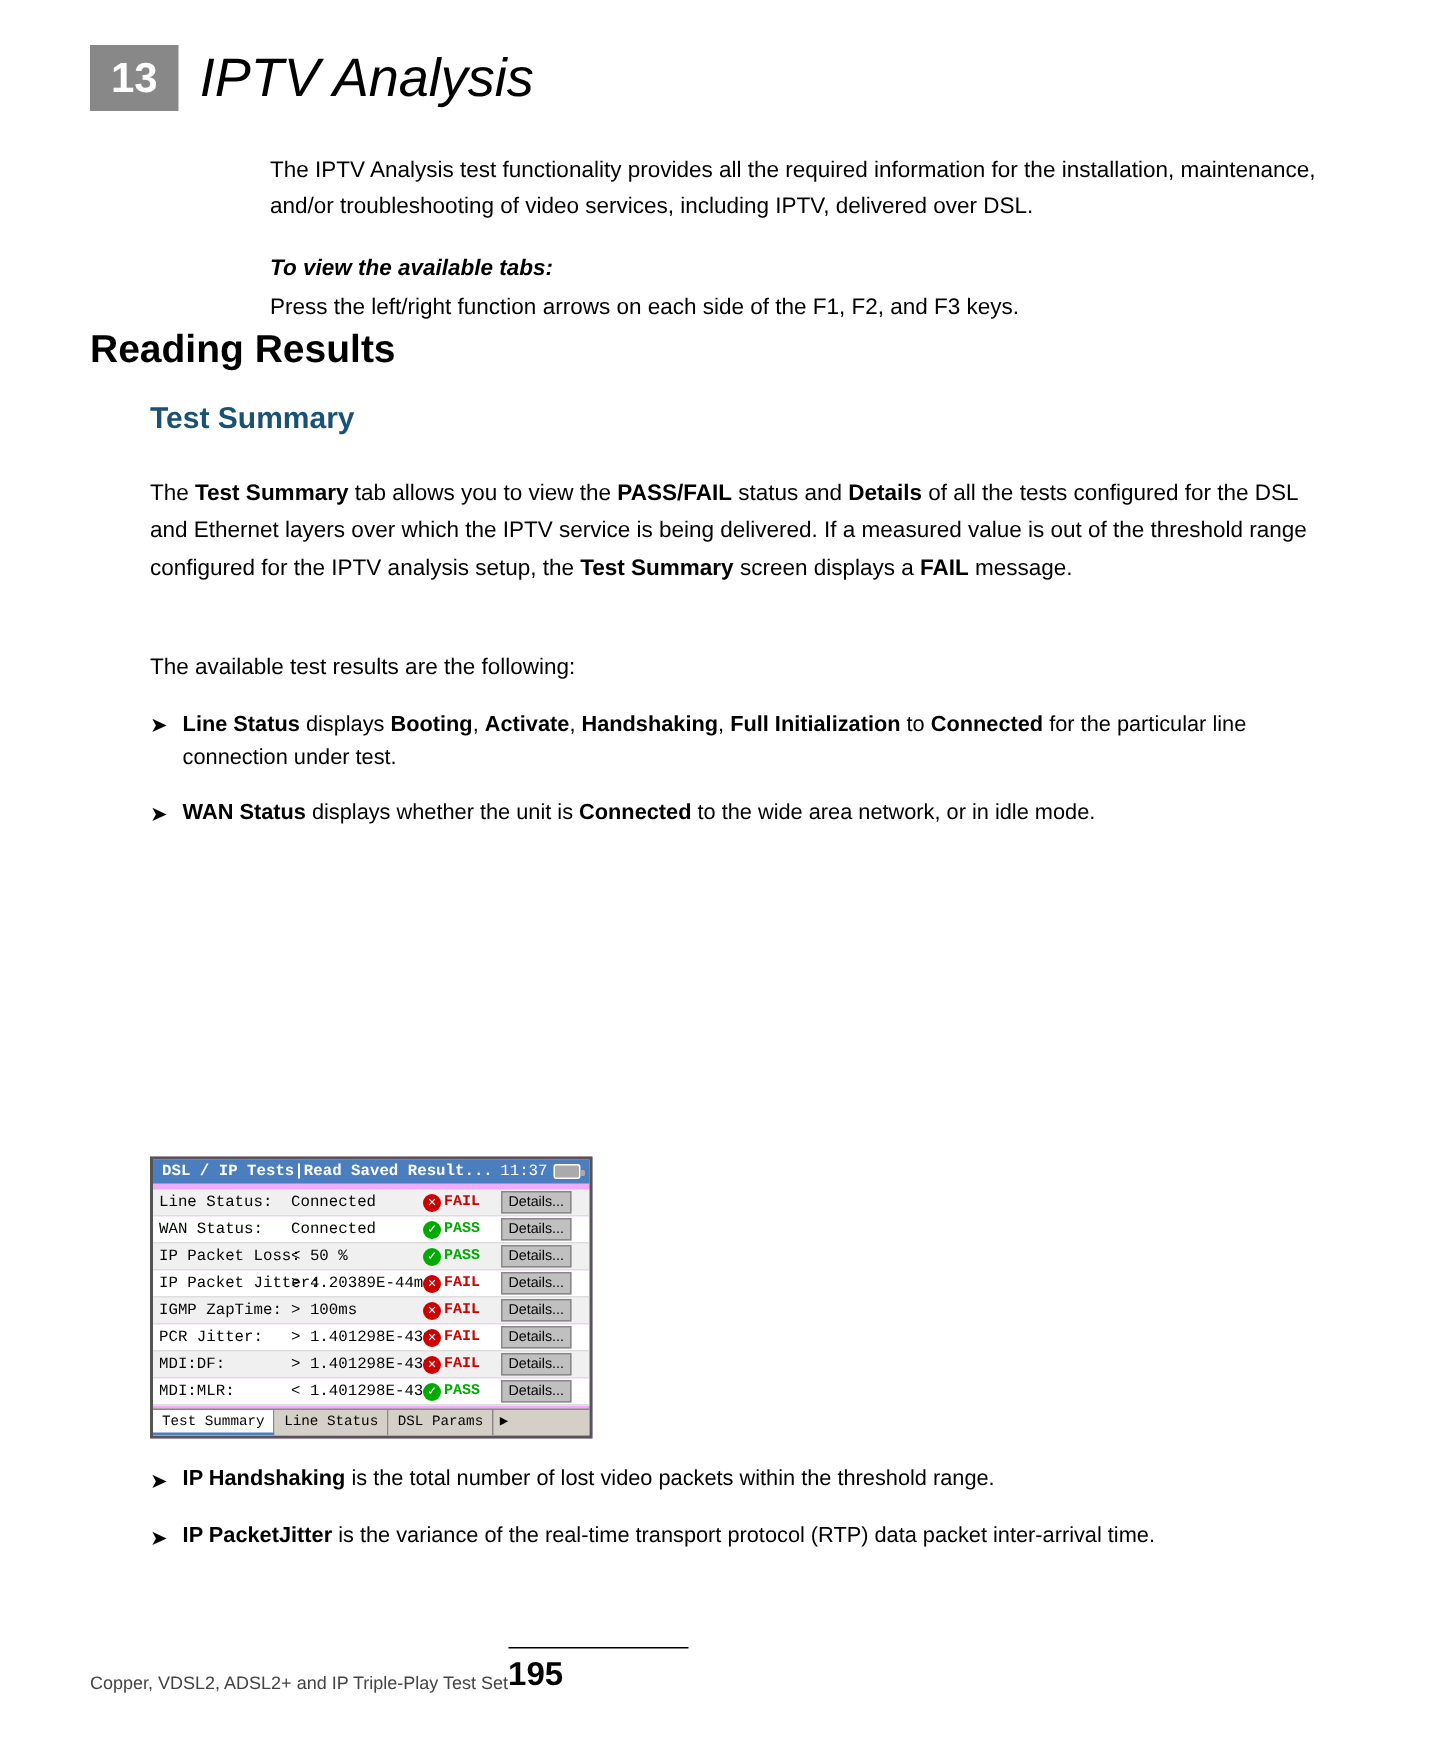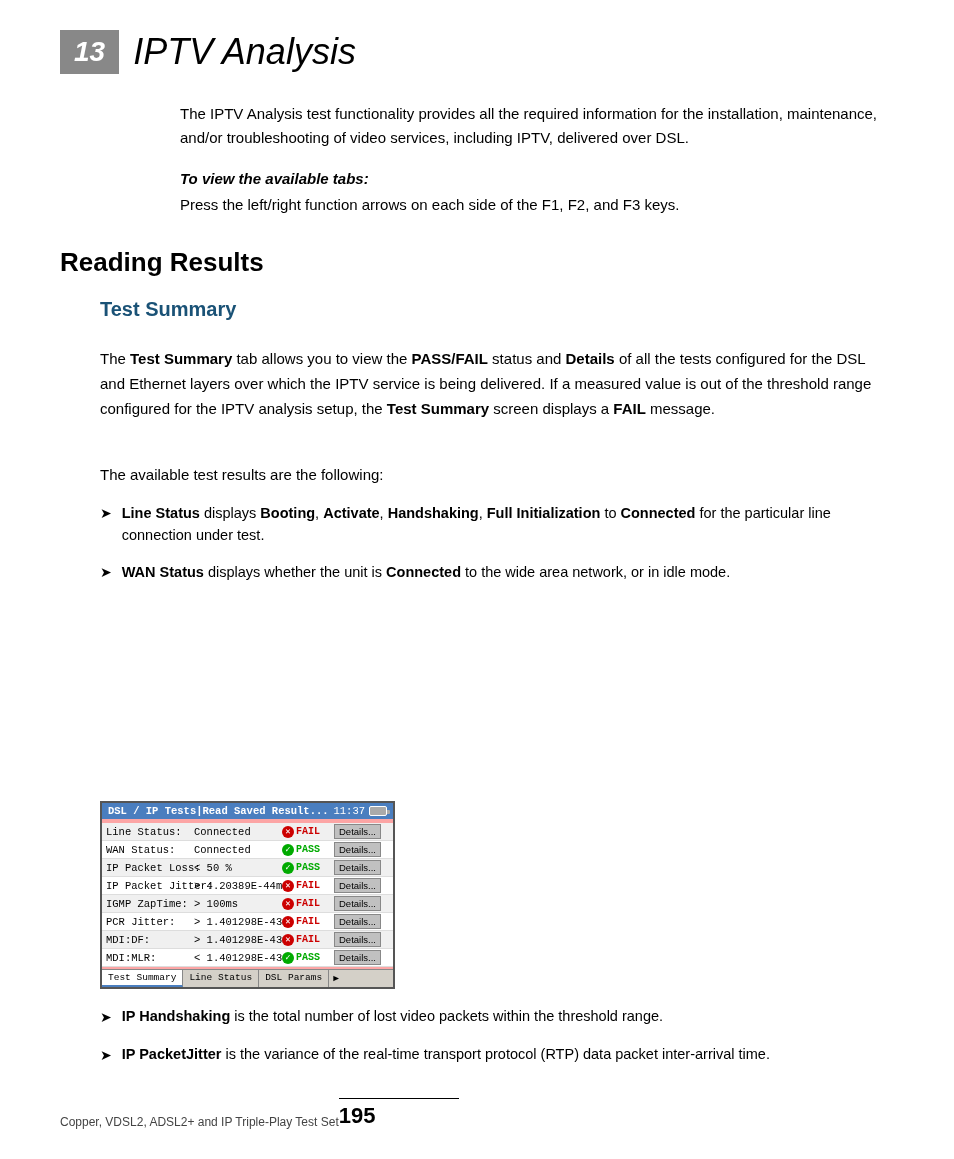--- a/index.html
+++ b/index.html
@@ -24,21 +24,20 @@
     .chapter-heading {
       display: flex;
       align-items: center;
       margin-bottom: 28px;
     }
     .chapter-number-box {
       background: #888;
       color: #fff;
       font-size: 28px;
       font-weight: bold;
-      font-style: italic;
       padding: 6px 14px;
       margin-right: 14px;
       min-width: 58px;
       text-align: center;
     }
     .chapter-title {
       font-size: 36px;
       font-weight: normal;
       font-style: italic;
       color: #000;
@@ -56,21 +55,20 @@
     .view-tabs-label {
       margin-left: 120px;
       margin-bottom: 6px;
       font-weight: bold;
       font-style: italic;
       font-size: 15px;
     }
 
     .view-tabs-desc {
       margin-left: 120px;
-      margin-bottom: 30px;
       font-size: 15px;
       line-height: 1.6;
     }
 
     
     .section-heading {
       font-size: 26px;
       font-weight: bold;
       margin-bottom: 20px;
       color: #000;
@@ -130,21 +128,21 @@
       flex-shrink: 0;
       color: #000;
     }
     .bullet-text b {
       font-weight: bold;
     }
 
     
     .screenshot-box {
       border: 2px solid #555;
-      background: #fca5a5;
+      background: #f0abfc;
       font-family: 'Courier New', monospace;
       font-size: 11px;
       overflow: hidden;
       width: 295px;
     }
     .screenshot-titlebar {
       background: #4a7ebf;
       color: #fff;
       font-size: 10.5px;
       padding: 2px 6px;

